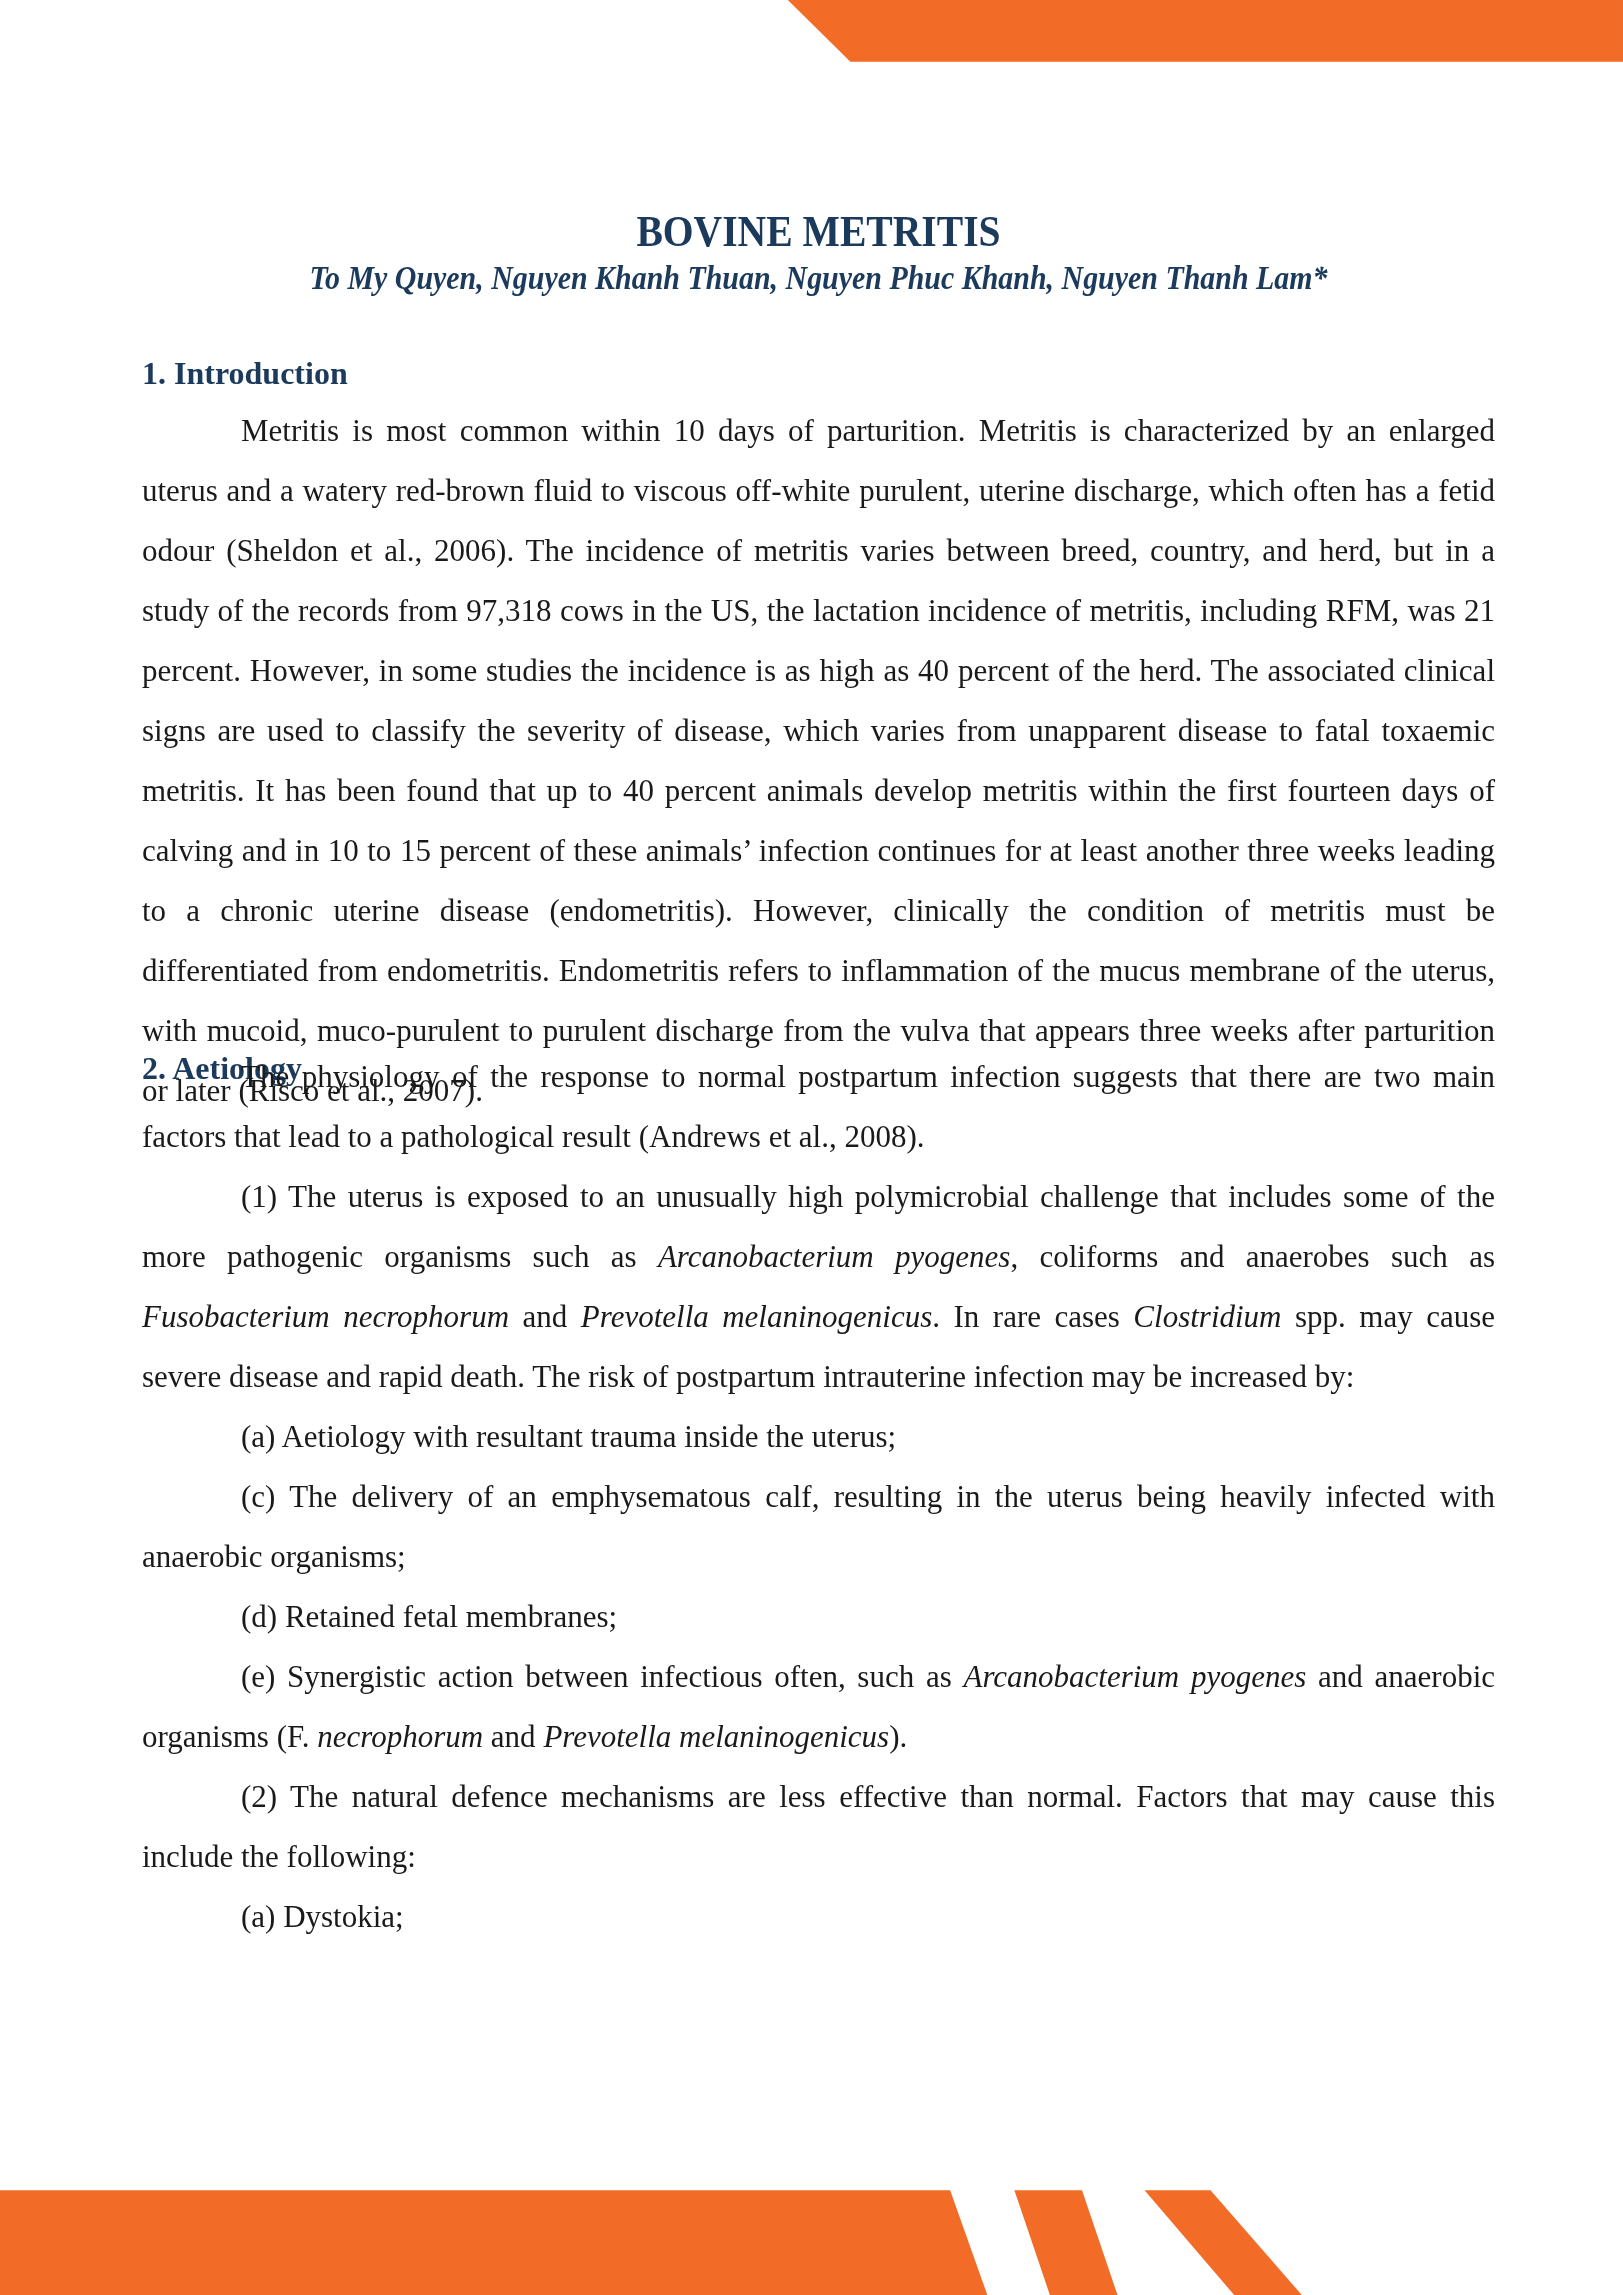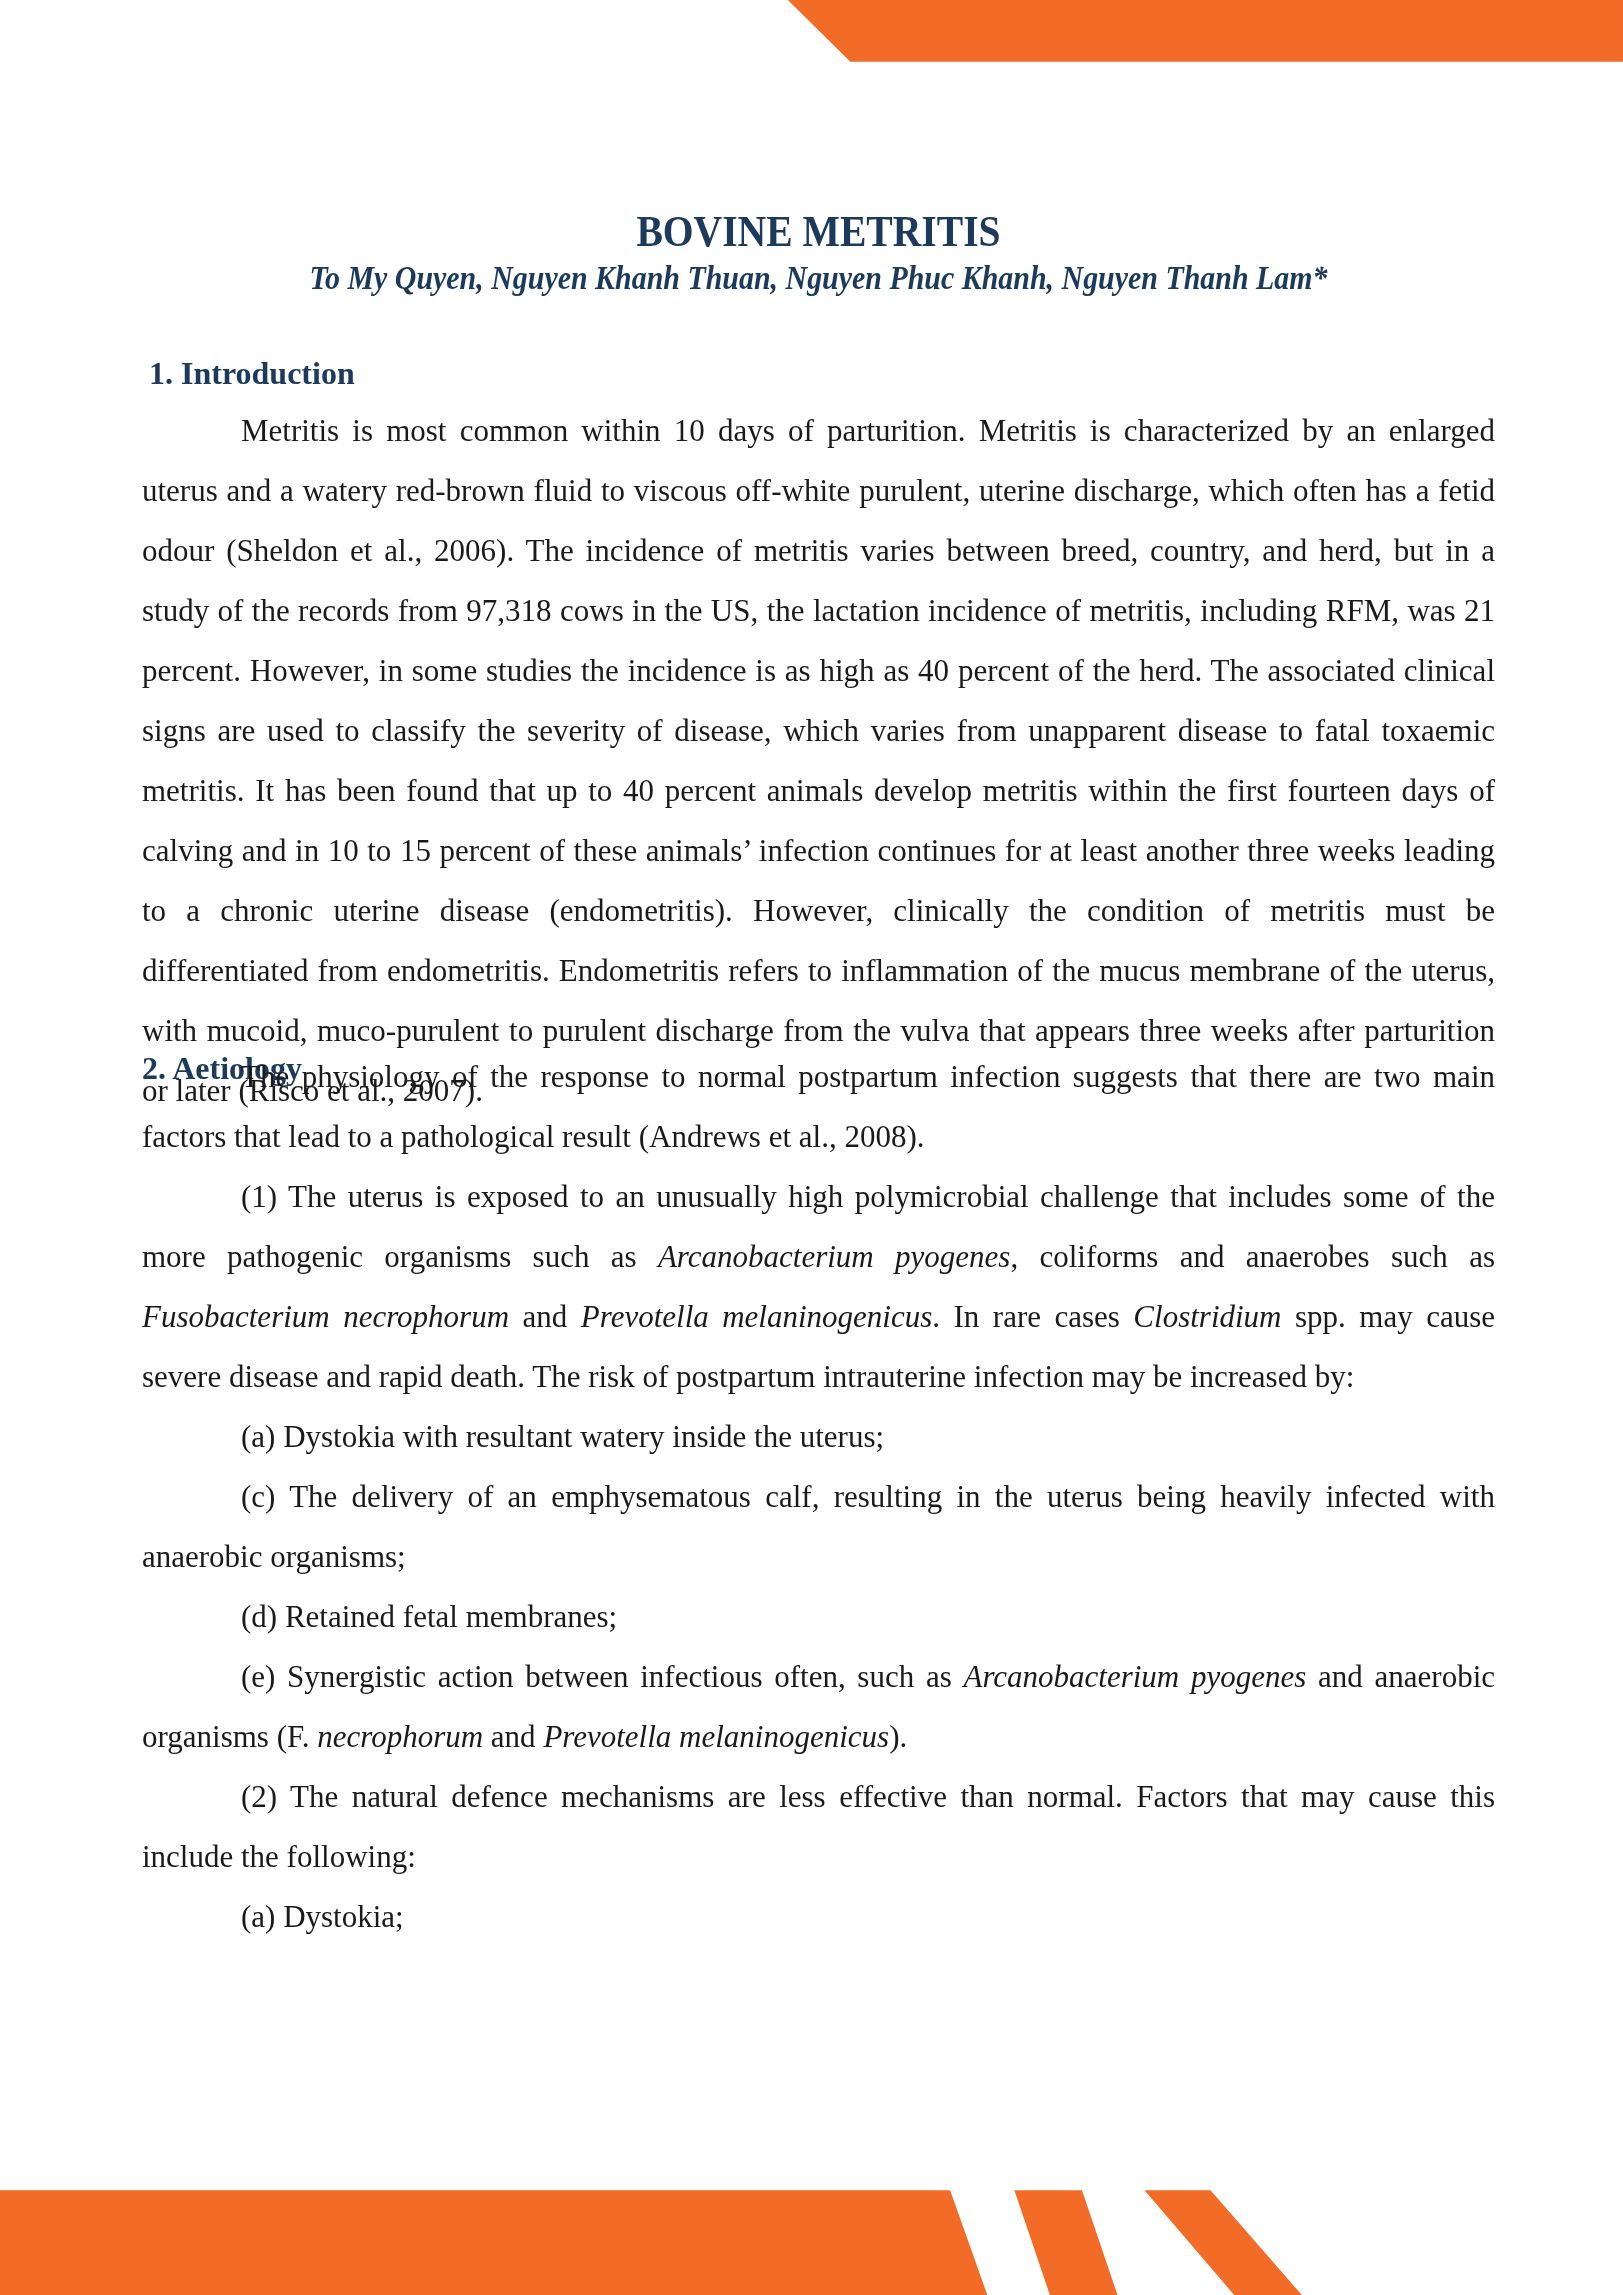--- a/index.html
+++ b/index.html
@@ -28,30 +28,30 @@
   <polygon points="932,0 1920,0 1920,73 1006,73" fill="#f26b27"></polygon>
   <polygon points="0,2591 1124,2591 1168,2715 0,2715" fill="#f26b27"></polygon>
   <polygon points="1200,2591 1280,2591 1322,2715 1242,2715" fill="#f26b27"></polygon>
   <polygon points="1354,2591 1432,2591 1540,2715 1460,2715" fill="#f26b27"></polygon>
 </svg>
 
 <div class="page">
   <div class="title">BOVINE METRITIS</div>
   <div class="authors">To My Quyen, Nguyen Khanh Thuan, Nguyen Phuc Khanh, Nguyen Thanh Lam*</div>
 
-  <div class="h" style="top:355px;margin-left:7px;">1. Introduction</div>
+  <div class="h" style="top:355px;">1. Introduction</div>
   <div class="para" style="top:401px;">
     <p class="indent">Metritis is most common within 10 days of parturition. Metritis is characterized by an enlarged uterus and a watery red-brown fluid to viscous off-white purulent, uterine discharge, which often has a fetid odour (Sheldon et al., 2006). The incidence of metritis varies between breed, country, and herd, but in a study of the records from 97,318 cows in the US, the lactation incidence of metritis, including RFM, was 21 percent. However, in some studies the incidence is as high as 40 percent of the herd. The associated clinical signs are used to classify the severity of disease, which varies from unapparent disease to fatal toxaemic metritis. It has been found that up to 40 percent animals develop metritis within the first fourteen days of calving and in 10 to 15 percent of these animals’ infection continues for at least another three weeks leading to a chronic uterine disease (endometritis). However, clinically the condition of metritis must be differentiated from endometritis. Endometritis refers to inflammation of the mucus membrane of the uterus, with mucoid, muco-purulent to purulent discharge from the vulva that appears three weeks after parturition or later (Risco et al., 2007).</p>
   </div>
 
   <div class="h" style="top:1050px;">2. Aetiology</div>
   <div class="para" style="top:1047px;">
     <p class="indent">The physiology of the response to normal postpartum infection suggests that there are two main factors that lead to a pathological result (Andrews et al., 2008).</p>
     <p class="indent"><span>(1) The uterus is exposed to an unusually high polymicrobial challenge that includes some of the more pathogenic organisms such as </span><span class="sp">Arcanobacterium pyogenes</span><span>, coliforms and anaerobes such as </span><span class="sp">Fusobacterium necrophorum</span><span> and </span><span class="sp">Prevotella melaninogenicus</span><span>. In rare cases </span><span class="sp">Clostridium</span><span> spp. may cause severe disease and rapid death. The risk of postpartum intrauterine infection may be increased by:</span></p>
-    <p class="item">(a) Dystokia with resultant watery inside the uterus;</p>
+    <p class="item">(a) Aetiology with resultant trauma inside the uterus;</p>
     <p class="item">(c) The delivery of an emphysematous calf, resulting in the uterus being heavily infected with anaerobic organisms;</p>
     <p class="item">(d) Retained fetal membranes;</p>
     <p class="item"><span>(e) Synergistic action between infectious often, such as </span><span class="sp">Arcanobacterium pyogenes</span><span> and anaerobic organisms (F. </span><span class="sp">necrophorum</span><span> and </span><span class="sp">Prevotella melaninogenicus</span><span>).</span></p>
     <p class="indent">(2) The natural defence mechanisms are less effective than normal. Factors that may cause this include the following:</p>
     <p class="item">(a) Dystokia;</p>
   </div>
 </div>
 
 
 </body></html>

